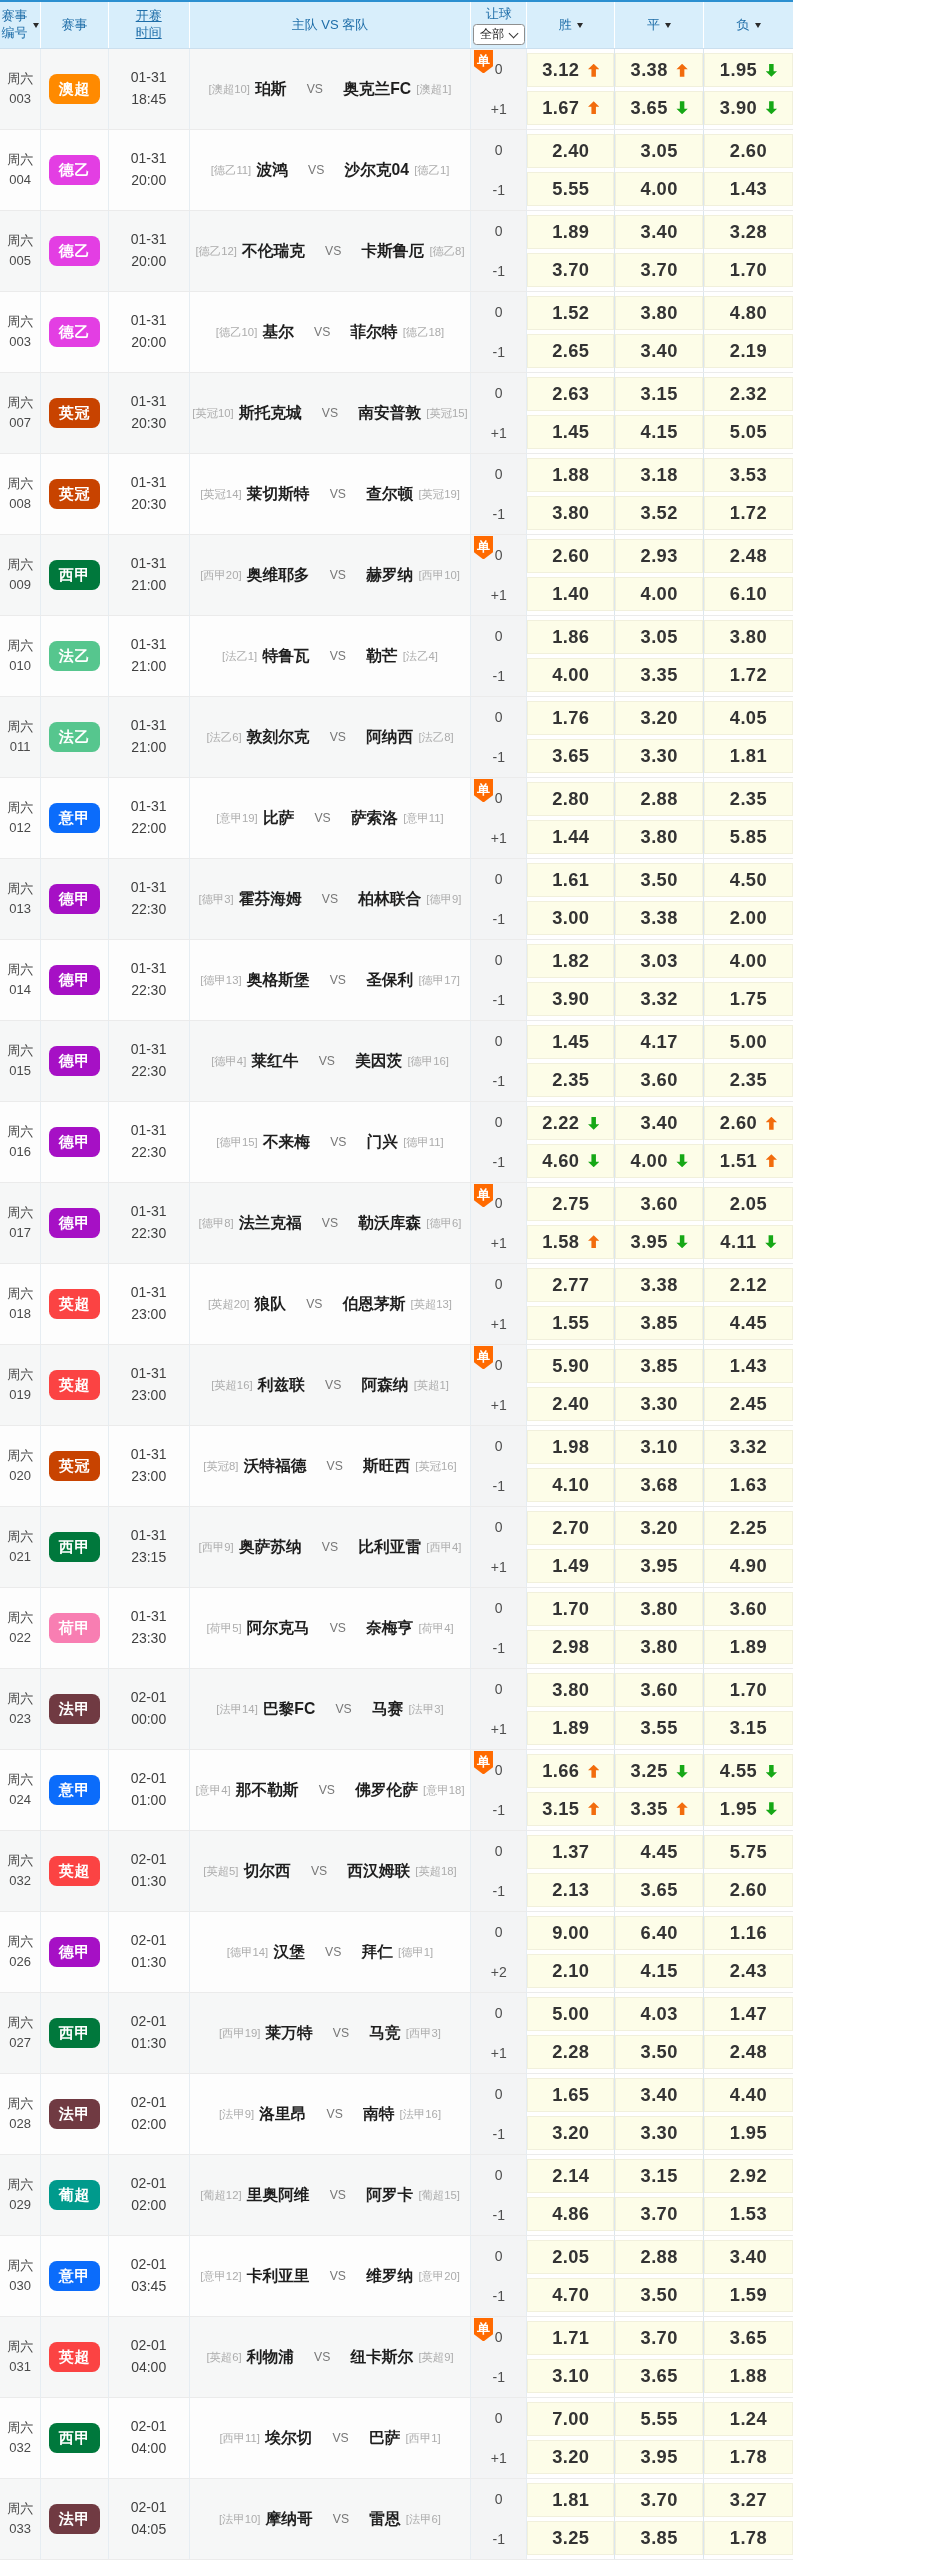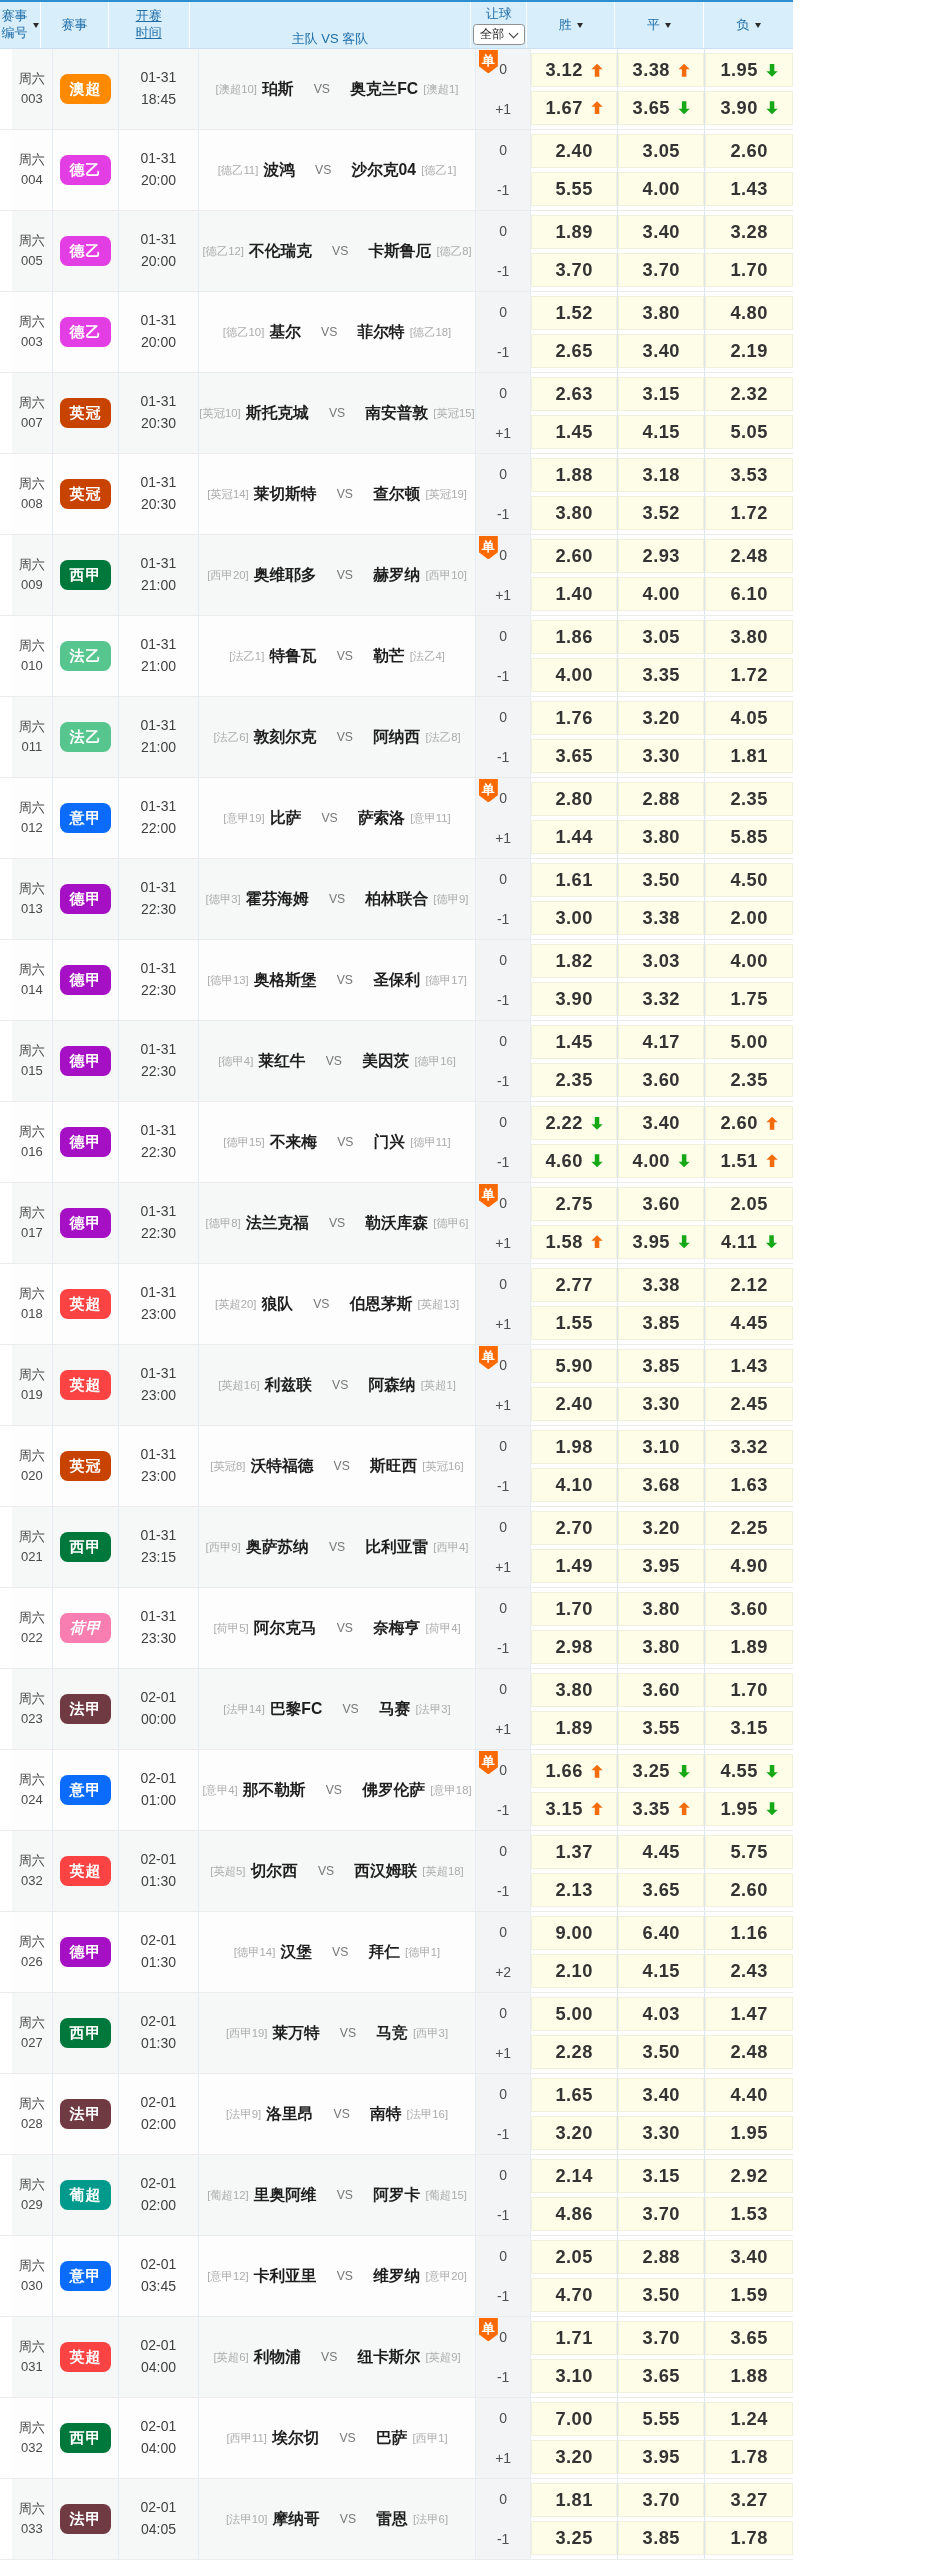--- a/index.html
+++ b/index.html
@@ -3,34 +3,34 @@
 <meta charset="utf-8">
 <style>
   html,body{margin:0;padding:0;background:#fff;}
   body{width:941px;font-family:"Liberation Sans","DejaVu Sans",sans-serif;-webkit-font-smoothing:antialiased;}
   .table{width:793px;border-top:2.6px solid #2B8FD0;box-sizing:border-box;}
 
   
   .hdr{display:flex;height:47px;background:#D8EEFB;color:#1E6DA8;font-size:13px;border-bottom:0.9px solid #CBDFEE;box-sizing:border-box;}
   .hcell{display:flex;align-items:center;justify-content:center;box-sizing:border-box;border-right:1.7px solid #FFFFFF;}
   .hcell:last-child{border-right:none;}
-  .w-no{width:49px;}  .w-lg{width:80px;}  .w-tm{width:96px;text-decoration:underline;} .w-teams{width:335px;align-items:flex-end;}
+  .w-no{width:49px;}  .w-lg{width:80px;}  .w-tm{width:96px;text-decoration:underline;} .w-teams{width:335px;}
   .w-hc{width:66px;}  .w-win{width:105px;} .w-draw{width:105px;} .w-lose{width:106px;}
   .hdr-two{line-height:1.3;text-align:center;}
   .sort-tri{width:0;height:0;border-left:3.5px solid transparent;border-right:3.5px solid transparent;border-top:5.2px solid #2b2b2b;margin-left:5.2px;}
   .hc-col{flex-direction:column;}
   .filter{display:flex;align-items:center;background:#fff;border:0.9px solid #8F8F8F;border-radius:3.5px;padding:0.9px 6.1px;margin-top:1.7px;color:#1f1f1f;font-size:12.2px;cursor:pointer;}
   .chev{width:6.1px;height:6.1px;border-right:1.7px solid #333;border-bottom:1.7px solid #333;transform:rotate(45deg);margin-left:6.1px;margin-top:-3.5px;}
 
   
   .row{display:flex;height:81px;box-sizing:border-box;border-bottom:0.9px solid #EBEBEB;}
   .cell{box-sizing:border-box;border-right:0.9px solid #E6EDF2;display:flex;flex-direction:column;align-items:center;justify-content:center;}
   .row.odd  .striped{background:#F6F7F7;}
   .row.even .striped{background:#FDFDFD;}
-  .c-no{width:49px;color:#4A4A4A;font-size:13px;line-height:1.55;text-align:center;margin-left:12px;}
+  .c-no{width:49px;color:#4A4A4A;font-size:13px;line-height:1.55;text-align:center;}
   .c-league{width:80px;text-align:center;}
   .badge{display:inline-block;padding:5.2px 9.6px;border-radius:7.8px;color:#fff;font-size:15px;font-weight:700;letter-spacing:0.9px;}
   .c-time{width:96px;color:#3F3F3F;font-size:14px;line-height:1.55;text-align:center;}
   .c-teams{width:335px;flex-direction:row;}
   .rank{color:#ACACAC;font-size:11.3px;}
   .team{color:#1E1E1E;font-size:15.7px;font-weight:700;margin:0 5.2px;}
   .vs{color:#777;font-size:12.2px;margin:0 15px;}
   .c-handicap{width:66px;background:#F3F4F5;position:relative;color:#4E4E4E;font-size:14px;}
   .h-val{flex:1;display:flex;align-items:center;justify-content:center;width:100%;}
   .dan{position:absolute;top:0.9px;left:2.6px;width:19px;height:23.5px;background:var(--dan,#FF6A00);color:#fff;font-size:13px;font-weight:700;display:flex;justify-content:center;align-items:flex-start;padding-top:1.7px;box-sizing:border-box;clip-path:polygon(0 0,100% 0,100% 70%,50% 100%,0 70%);}
@@ -1034,21 +1034,21 @@
             <span class="num">4.90</span>
           </div>
     </div>
   </div>
       <div class="row even">
     <div class="cell c-no striped">
       <div>周六</div>
       <div>022</div>
     </div>
     <div class="cell c-league striped">
-      <span class="badge" style="background: rgb(248, 126, 178); font-style: italic;">荷甲</span>
+      <span class="badge" style="background: rgb(248, 126, 178);">荷甲</span>
     </div>
     <div class="cell c-time striped">
       <div>01-31</div>
       <div>23:30</div>
     </div>
     <div class="cell c-teams striped">
       <span class="rank">[荷甲5]</span>
       <span class="team">阿尔克马</span>
       <span class="vs">VS</span>
       <span class="team">奈梅亨</span>

